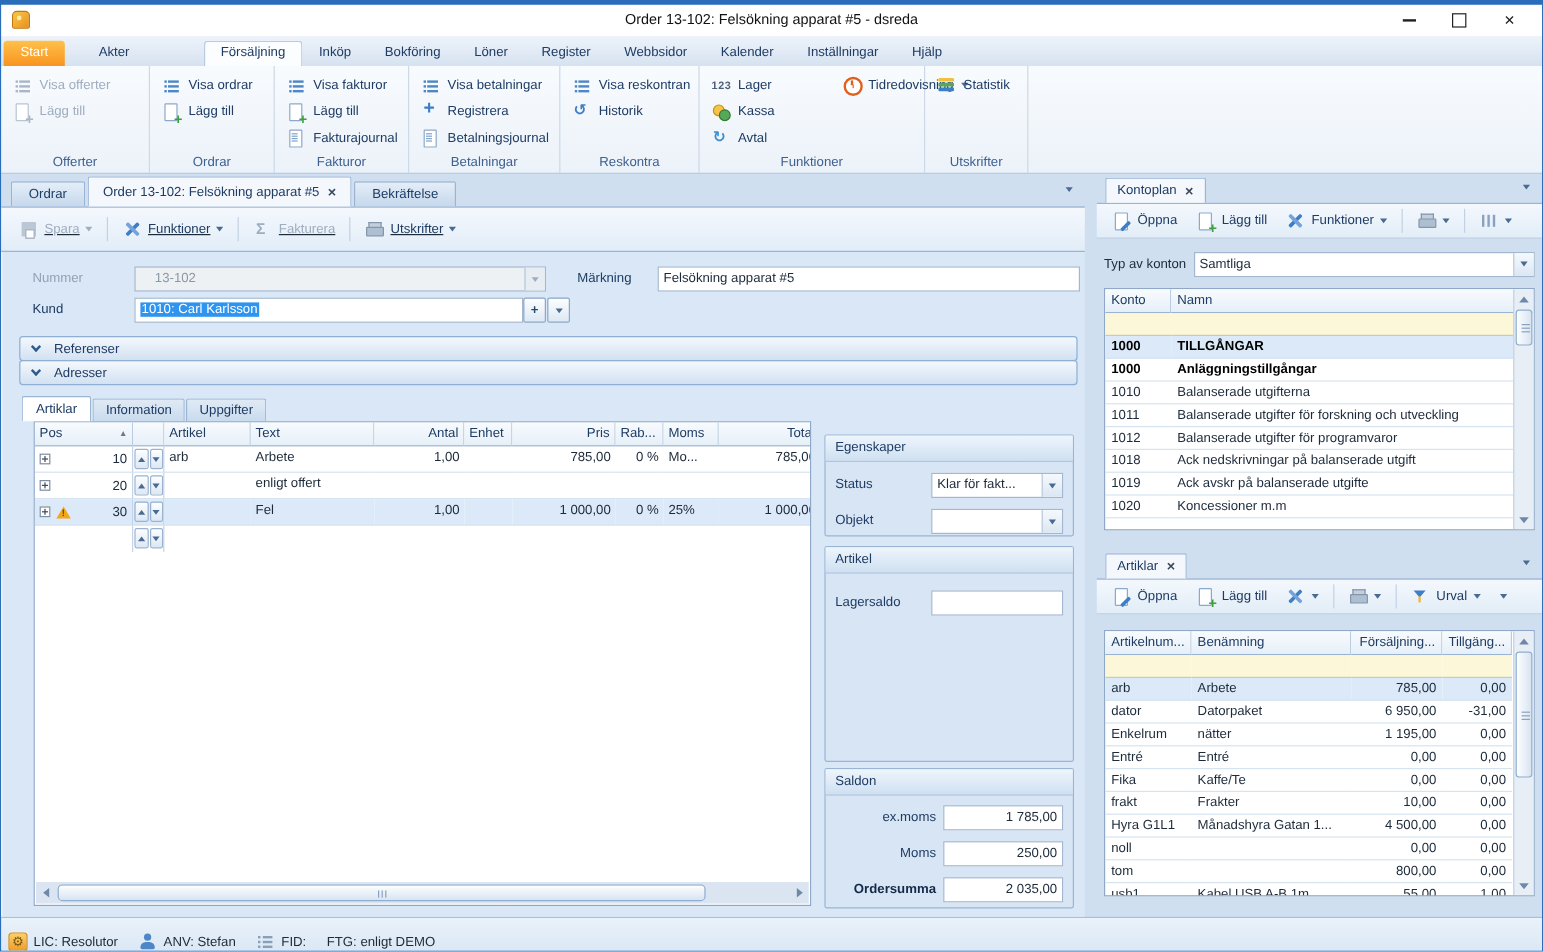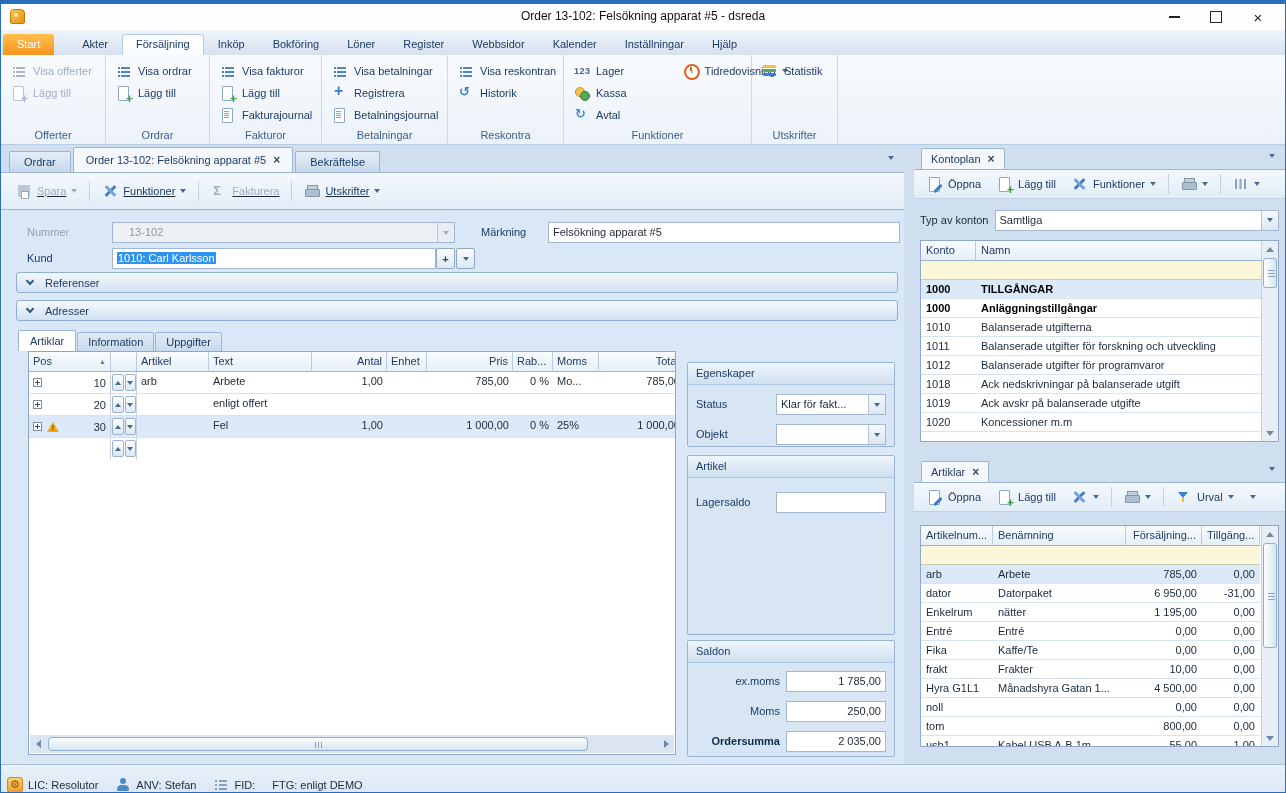--- a/index.html
+++ b/index.html
@@ -14,21 +14,21 @@
   .win-controls { position: absolute; right: 6px; top: 0; height: 26px; display: flex; }
   .wc { width: 42px; height: 26px; display: flex; align-items: center; justify-content: center; cursor: default; }
   .wc-min::before { content:""; width: 11px; height: 2px; background: #222; }
   .wc-max::before { content:""; width: 10px; height: 10px; border: 1.5px solid #222; }
   .wc-close { font-size: 15px; color: #222; }
 
   
   .menubar { height: 25px; background: linear-gradient(#eef3fa,#d6e2f1); display: flex; align-items: flex-end; padding-left: 2px; }
   .mtab { padding: 4px 14px 5px 14px; color: #1e3c64; border-radius: 3px 3px 0 0; cursor: default; white-space: nowrap; }
   .mtab.start { background: linear-gradient(#ffc04a,#f7941e); color: #fff; margin-right: 14px; }
-  .mtab.active { background: #fbfdff; border: 1px solid #b8cce2; border-bottom: none; padding: 3px 13px 5px 13px; }
+  .mtab.active { background: #fbfdff; border: 1px solid #b8cce2; border-bottom: none; padding: 3px 13px 5px 13px; margin-left: 48px; }
 
   
   .ribbon { height: 90px; background: linear-gradient(#f8fbfe,#ecf2f9); border-bottom: 1px solid #b8cce2; display: flex; }
   .rgroup { position: relative; border-right: 1px solid #ccd9e8; padding-top: 5px; flex: none; }
   .rlabel { position: absolute; bottom: 3px; left: 0; right: 0; text-align: center; color: #3e618f; }
   .ritem { display: flex; align-items: center; gap: 6px; height: 22px; padding: 0 4px; margin-left: 6px; color: #1e3c64; white-space: nowrap; cursor: default; }
   .ritem.disabled { color: #9fadc0; }
   .rcols { display: flex; gap: 40px; }
   .rcols .col2 { margin-left: 2px; }
 
@@ -200,21 +200,21 @@
     <span class="mtab">Bokföring</span>
     <span class="mtab">Löner</span>
     <span class="mtab">Register</span>
     <span class="mtab">Webbsidor</span>
     <span class="mtab">Kalender</span>
     <span class="mtab">Inställningar</span>
     <span class="mtab">Hjälp</span>
   </div>
 
   <div class="ribbon">
-    <div class="rgroup" style="width:105px">
+    <div class="rgroup" style="width:124px">
       <div class="ritem disabled">
           <span class="icon i-list"></span>
           <span>Visa offerter</span>
         </div>
       <div class="ritem disabled">
           <span class="icon i-doc-add"></span>
           <span>Lägg till</span>
         </div>
       <div class="rlabel">Offerter</div>
     </div>
@@ -359,21 +359,21 @@
         <span class="flabel" style="left:479px;top:16px">Märkning</span>
         <span class="inp" style="left:546px;top:12px;width:352px">Felsökning apparat #5</span>
 
         <span class="flabel" style="left:25px;top:42px">Kund</span>
         <span class="inp" style="left:110px;top:38px;width:324px"><span class="selection">1010: Carl Karlsson</span></span>
         <span class="sqbtn" style="left:434px;top:38px">+</span>
         <span class="sqbtn" style="left:454px;top:38px">
             <span class="tri-down"></span>
           </span>
 
-        <div class="secbar" style="top:62px">
+        <div class="secbar" style="top:70px">
           <span class="chev"></span>
           <span>Referenser</span>
         </div>
         <div class="secbar" style="top:90px">
           <span class="chev"></span>
           <span>Adresser</span>
         </div>
 
         <div class="detail-tabs">
           <span class="xtab active">Artiklar</span>

